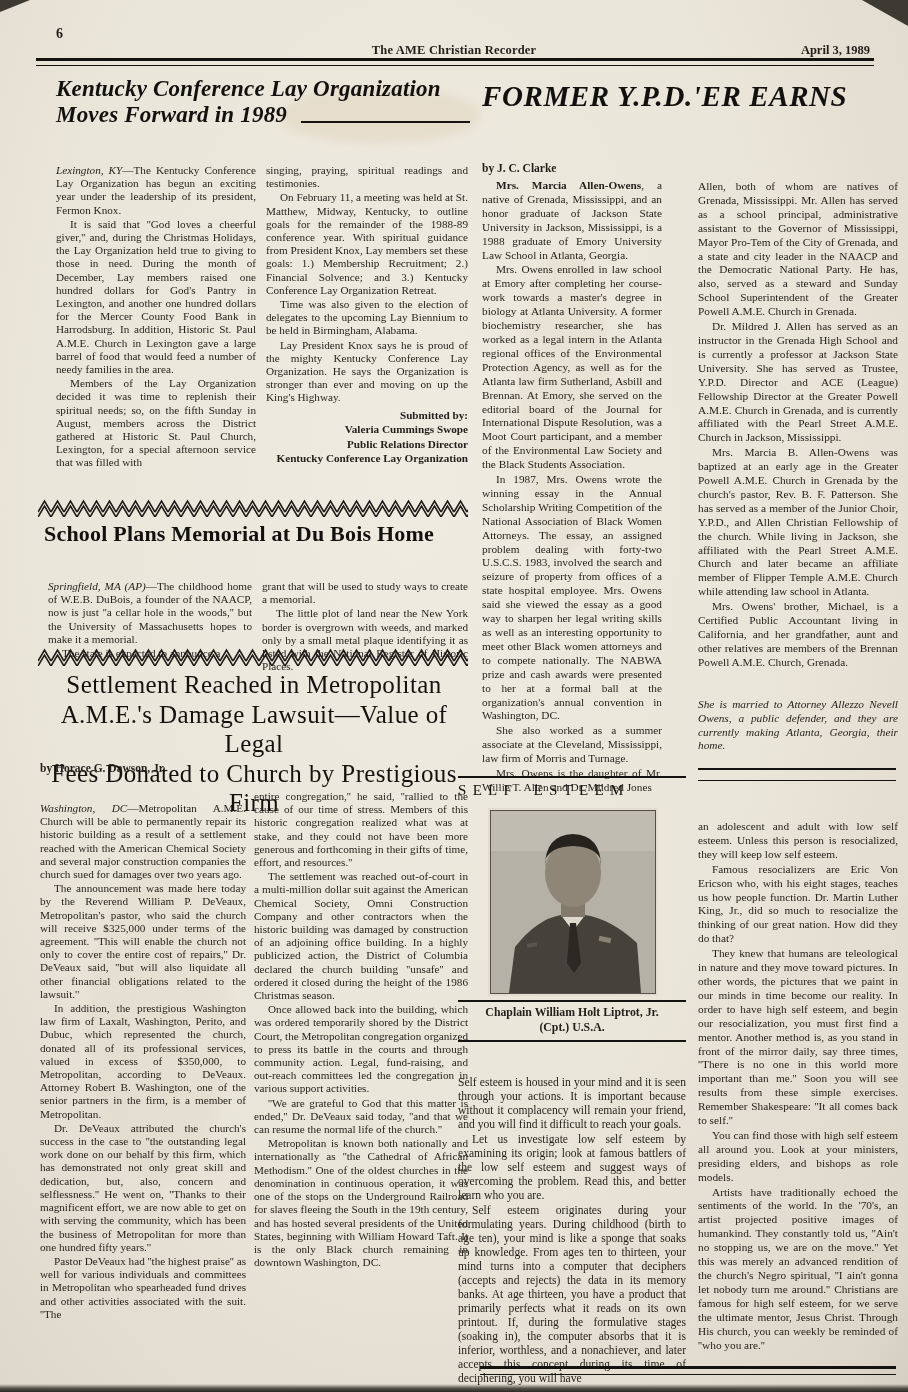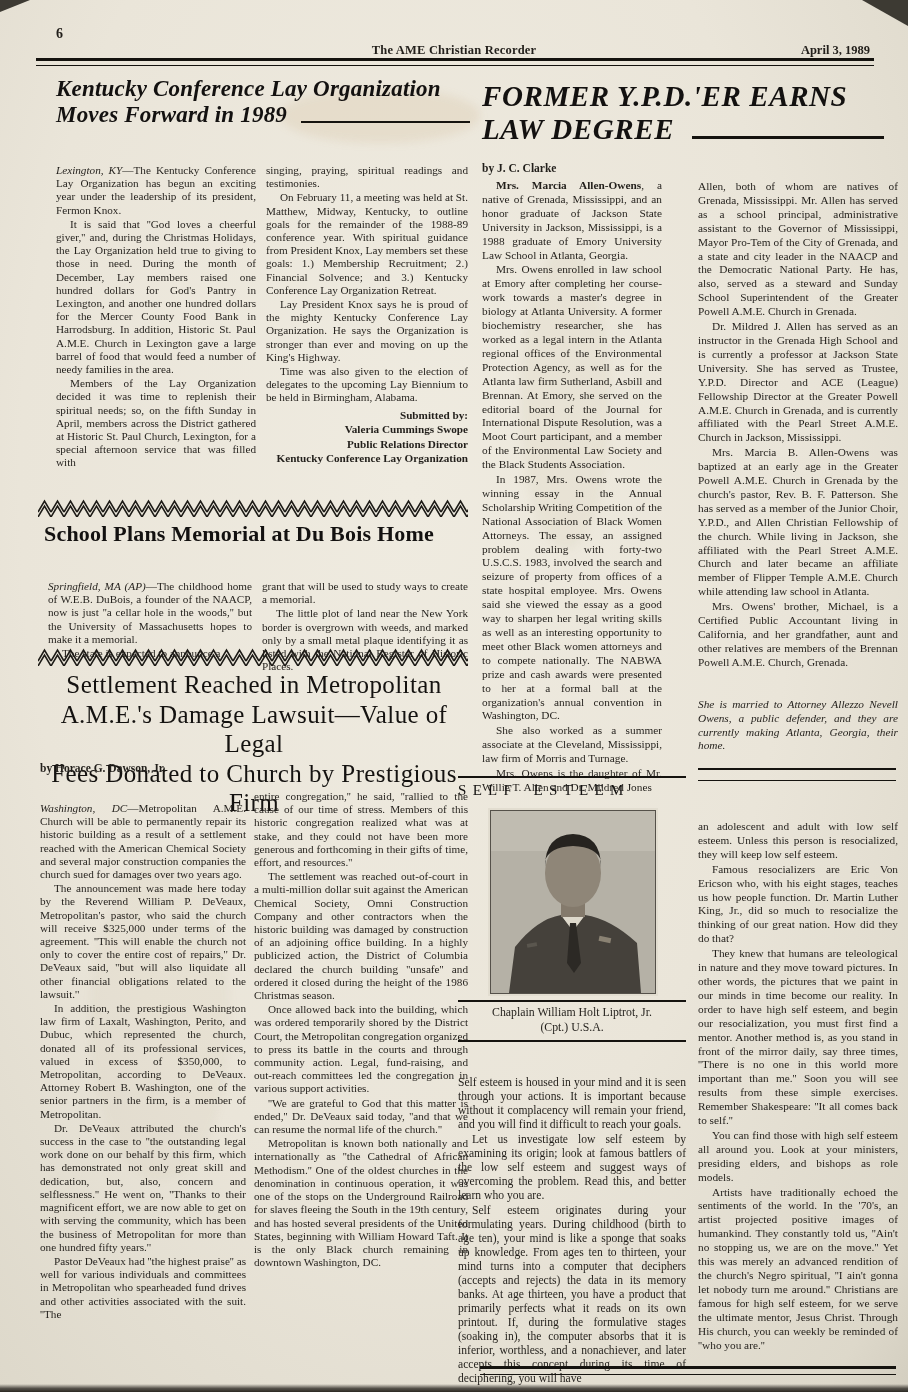--- a/index.html
+++ b/index.html
@@ -26,21 +26,21 @@
   .col p{margin:0 0 1px 0;text-indent:14px;}
   .col p.noindent{text-indent:0;margin-top:28px;}
   .col p.italic{font-style:italic;}
   .dateline{font-style:italic;}
   .boldlead{font-weight:bold;}
   .body-l{font-size:11.2px;line-height:13.2px;}
   .body-r{font-size:11.3px;line-height:13.9px;}
   .body-se{font-size:11.6px;line-height:14px;}
   .signoff{text-align:right;font-weight:bold;margin-top:3px;}
   .signoff p{text-indent:0 !important;margin:0;line-height:14.5px;}
-  .caption{text-align:center;font-weight:normal;font-size:11.8px;line-height:15px;}
+  .caption{text-align:center;font-weight:bold;font-size:11.8px;line-height:15px;}
   .photo{border:1px solid #55514a;background:#b3afa4;box-shadow:0 0 0 2px #e2ddd0;}
   .smudge{position:absolute;border-radius:50%;filter:blur(4px);pointer-events:none;}
   .corner{position:absolute;background:#3d3a33;}
 </style>
 </head>
 <body>
 
 <div class="page">
 
   <div class="corner" style="left:0;top:0;width:30px;height:12px;clip-path:polygon(0 0,100% 0,0 100%);"></div>
@@ -59,28 +59,28 @@
   <div class="abs" style="left:56px;top:76px;width:414px;">
     <div class="k-head">Kentucky Conference Lay Organization</div>
     <div class="headrule-row">
       <span class="k-head">Moves Forward in 1989</span>
       <span class="headrule"></span>
     </div>
   </div>
   <div class="abs col body-l" style="left:56px;top:136px;width:200px;">
       <p class="noindent"><span class="dateline">Lexington, KY</span>—The Kentucky Conference Lay Organization has begun an exciting year under the leadership of its president, Fermon Knox.</p>
       <p>It is said that ''God loves a cheerful giver,'' and, during the Christmas Holidays, the Lay Organization held true to giving to those in need. During the month of December, Lay members raised one hundred dollars for God's Pantry in Lexington, and another one hundred dollars for the Mercer County Food Bank in Harrodsburg. In addition, Historic St. Paul A.M.E. Church in Lexington gave a large barrel of food that would feed a number of needy families in the area.</p>
-      <p>Members of the Lay Organization decided it was time to replenish their spiritual needs; so, on the fifth Sunday in April, members across the District gathered at Historic St. Paul Church, Lexington, for a special afternoon service that was filled with</p>
+      <p>Members of the Lay Organization decided it was time to replenish their spiritual needs; so, on the fifth Sunday in August, members across the District gathered at Historic St. Paul Church, Lexington, for a special afternoon service that was filled with</p>
     </div>
   <div class="abs" style="left:266px;top:136px;width:202px;">
     <div class="col body-l">
         <p class="noindent">singing, praying, spiritual readings and testimonies.</p>
         <p>On February 11, a meeting was held at St. Matthew, Midway, Kentucky, to outline goals for the remainder of the 1988-89 conference year. With spiritual guidance from President Knox, Lay members set these goals: 1.) Membership Recruitment; 2.) Financial Solvence; and 3.) Kentucky Conference Lay Organization Retreat.</p>
+        <p>Time was also given to the election of delegates to the upcoming Lay Biennium to be held in Birmingham, Alabama.</p>
         <p>Lay President Knox says he is proud of the mighty Kentucky Conference Lay Organization. He says the Organization is stronger than ever and moving on up the King's Highway.</p>
-        <p>Time was also given to the election of delegates to the upcoming Lay Biennium to be held in Birmingham, Alabama.</p>
       </div>
     <div class="col body-l signoff">
         <p>Submitted by:</p>
         <p>Valeria Cummings Swope</p>
         <p>Public Relations Director</p>
         <p>Kentucky Conference Lay Organization</p>
       </div>
   </div>
 
   <div class="abs" style="left:38px;top:499px;width:430px;height:18px;">
@@ -135,24 +135,20 @@
   <div class="abs col body-l" style="left:254px;top:762px;width:214px;">
       <p class="noindent">entire congregation,'' he said, ''rallied to the cause of our time of stress. Members of this historic congregation realized what was at stake, and they could not have been more generous and forthcoming in their gifts of time, effort, and resources.''</p>
       <p>The settlement was reached out-of-court in a multi-million dollar suit against the American Chemical Society, Omni Construction Company and other contractors when the historic building was damaged by construction of an adjoining office building. In a highly publicized action, the District of Columbia declared the church building ''unsafe'' and ordered it closed during the height of the 1986 Christmas season.</p>
       <p>Once allowed back into the building, which was ordered temporarily shored by the District Court, the Metropolitan congregation organized to press its battle in the courts and through community action. Legal, fund-raising, and out-reach committees led the congregation in various support activities.</p>
       <p>''We are grateful to God that this matter is ended,'' Dr. DeVeaux said today, ''and that we can resume the normal life of the church.''</p>
       <p>Metropolitan is known both nationally and internationally as ''the Cathedral of African Methodism.'' One of the oldest churches in the denomination in continuous operation, it was one of the stops on the Underground Railroad for slaves fleeing the South in the 19th century, and has hosted several presidents of the United States, beginning with William Howard Taft. It is the only Black church remaining in downtown Washington, DC.</p>
     </div>
 
   <div class="abs" style="left:482px;top:80px;width:402px;">
     <div class="ypd-head">FORMER Y.P.D.'ER EARNS</div>
-    <div class="headrule-row">
-      <span class="ypd-head">LAW DEGREE</span>
-      <span class="headrule" style="height:3px;margin-bottom:7px;margin-left:18px;"></span>
-    </div>
   </div>
   <div class="abs" style="left:482px;top:162px;width:180px;">
     <div class="byline">by J. C. Clarke</div>
     <div class="col body-r">
         <p><span class="boldlead">Mrs. Marcia Allen-Owens</span>, a native of Grenada, Mississippi, and an honor graduate of Jackson State University in Jackson, Mississippi, is a 1988 graduate of Emory University Law School in Atlanta, Georgia.</p>
         <p>Mrs. Owens enrolled in law school at Emory after completing her course-work towards a master's degree in biology at Atlanta University. A former biochemistry researcher, she has worked as a legal intern in the Atlanta regional offices of the Environmental Protection Agency, as well as for the Atlanta law firm Sutherland, Asbill and Brennan. At Emory, she served on the editorial board of the Journal for International Dispute Resolution, was a Moot Court participant, and a member of the Environmental Law Society and the Black Students Association.</p>
         <p>In 1987, Mrs. Owens wrote the winning essay in the Annual Scholarship Writing Competition of the National Association of Black Women Attorneys. The essay, an assigned problem dealing with forty-two U.S.C.S. 1983, involved the search and seizure of property from offices of a state hospital employee. Mrs. Owens said she viewed the essay as a good way to sharpen her legal writing skills as well as an interesting opportunity to meet other Black women attorneys and to compete nationally. The NABWA prize and cash awards were presented to her at a formal ball at the organization's annual convention in Washington, DC.</p>
         <p>She also worked as a summer associate at the Cleveland, Mississippi, law firm of Morris and Turnage.</p>
         <p>Mrs. Owens is the daughter of Mr. Willie T. Allen and Dr. Mildred Jones</p>
       </div>

